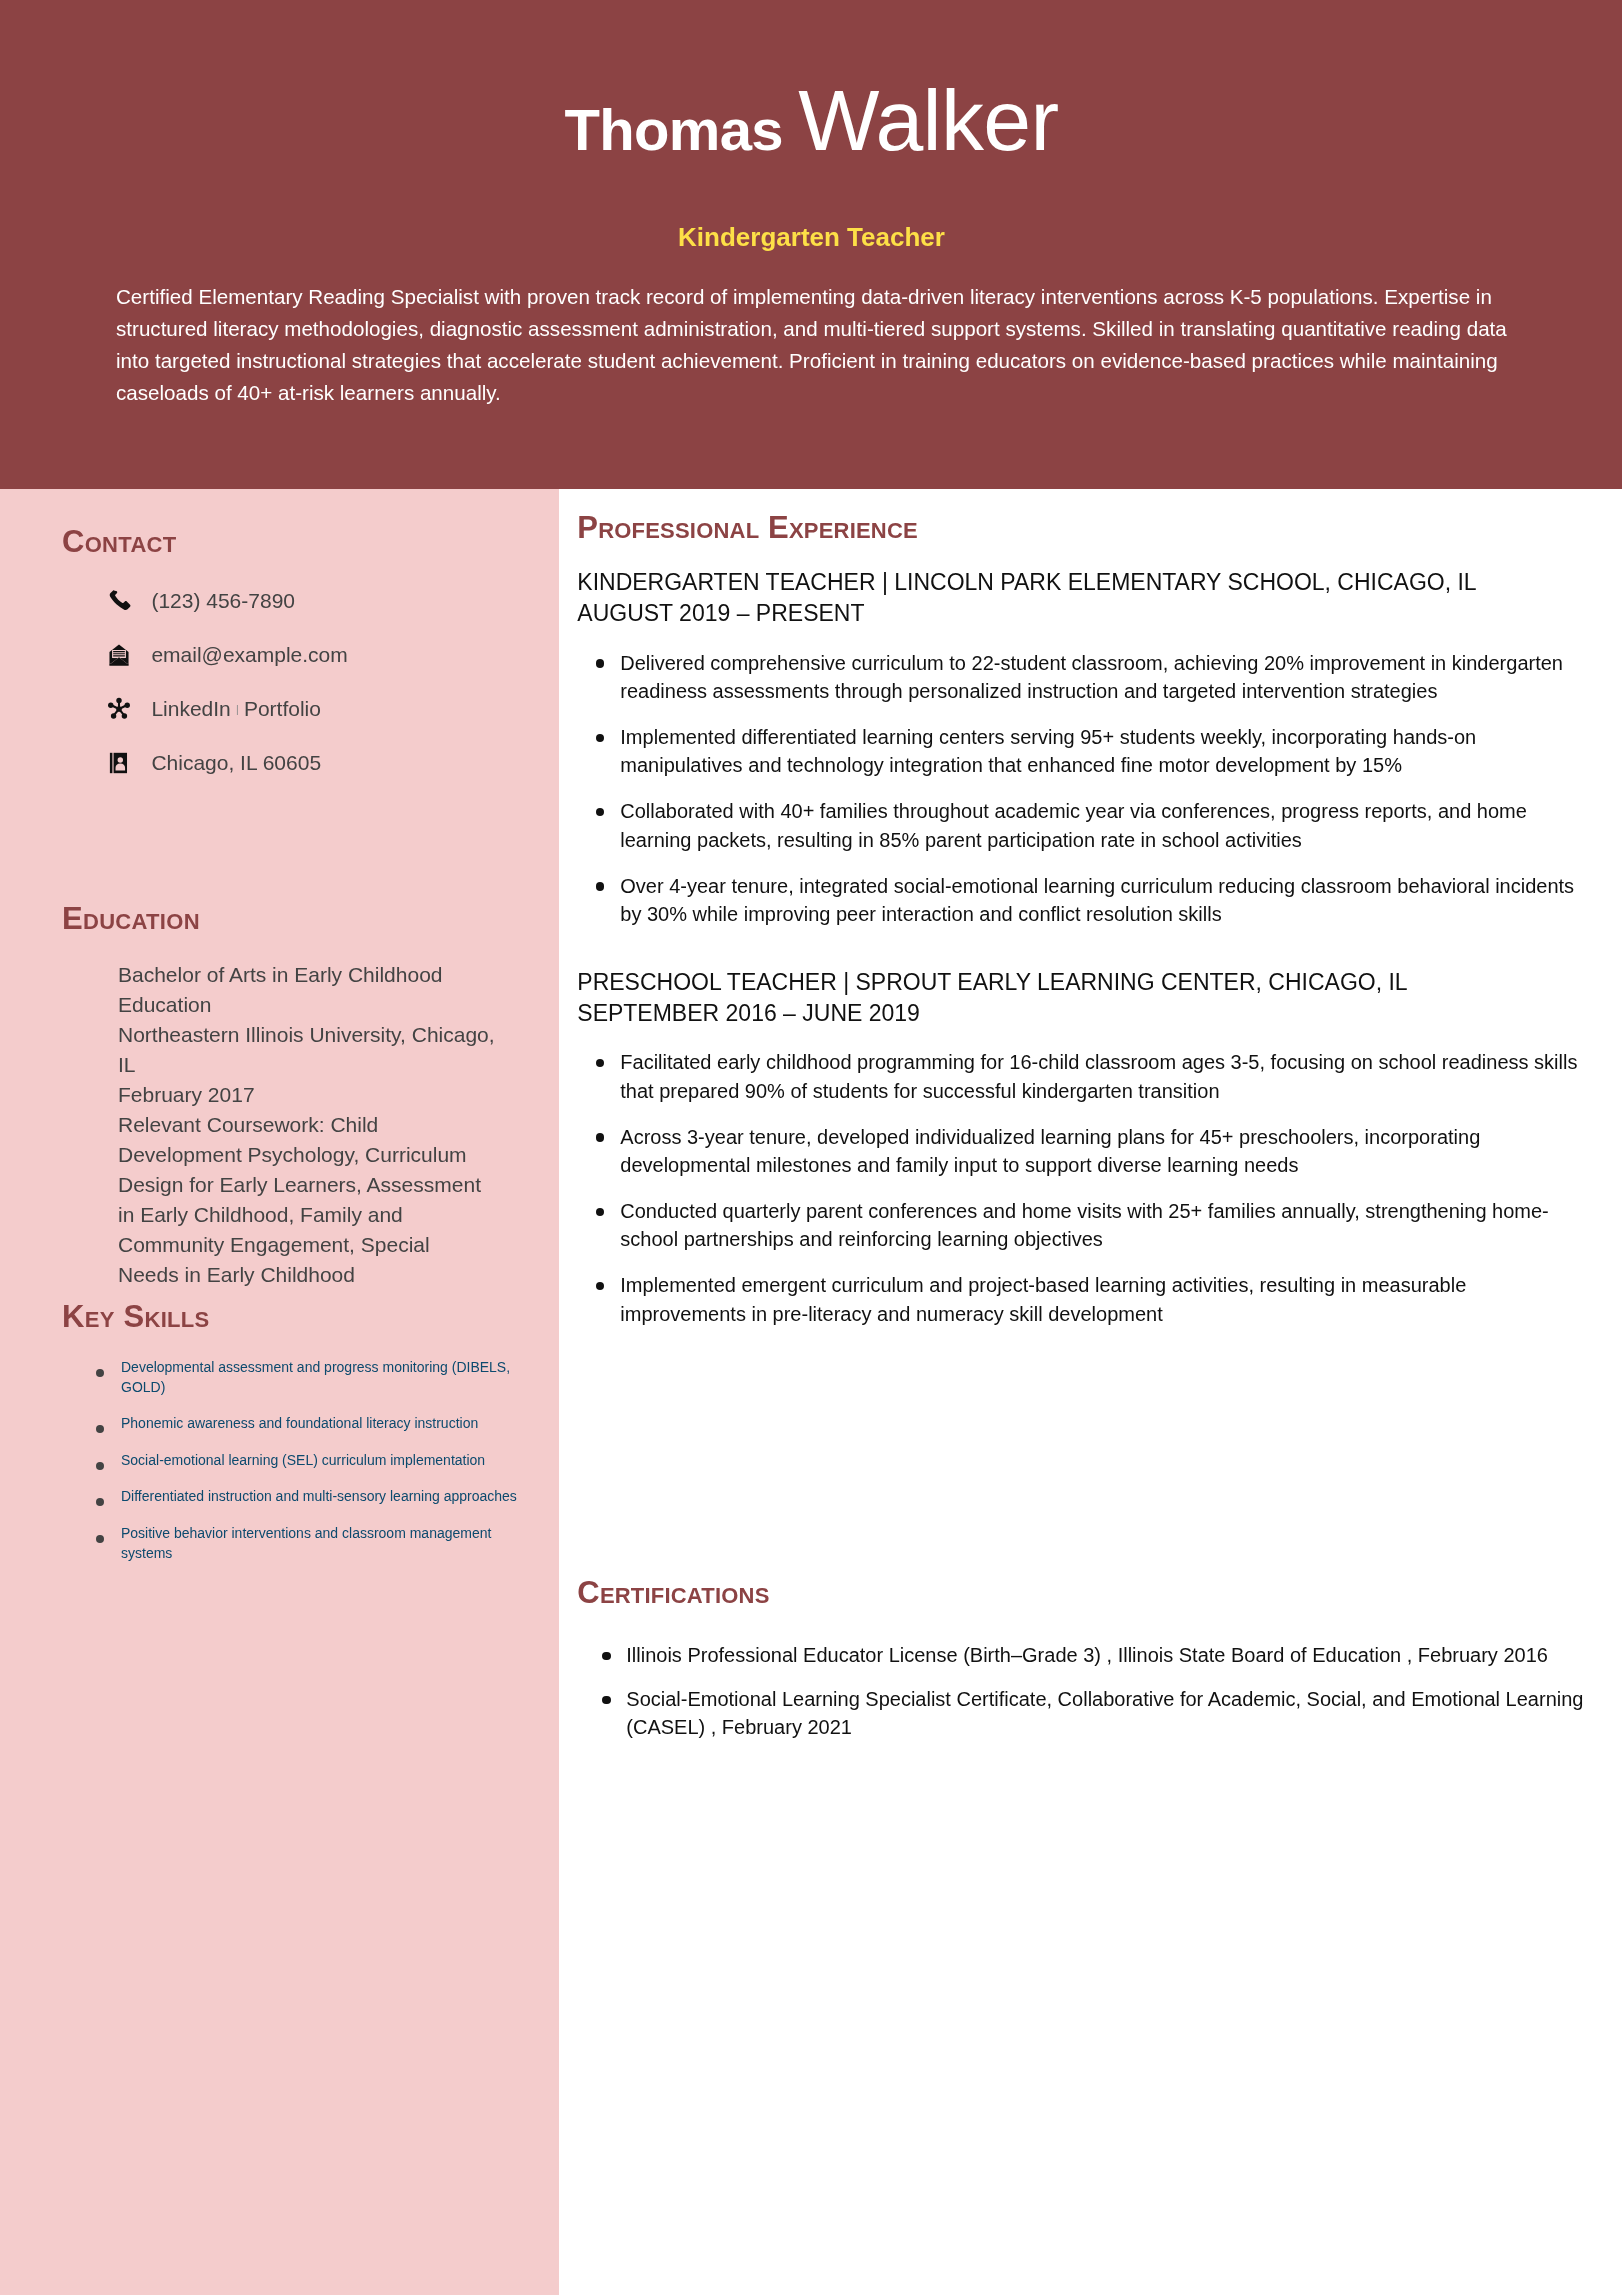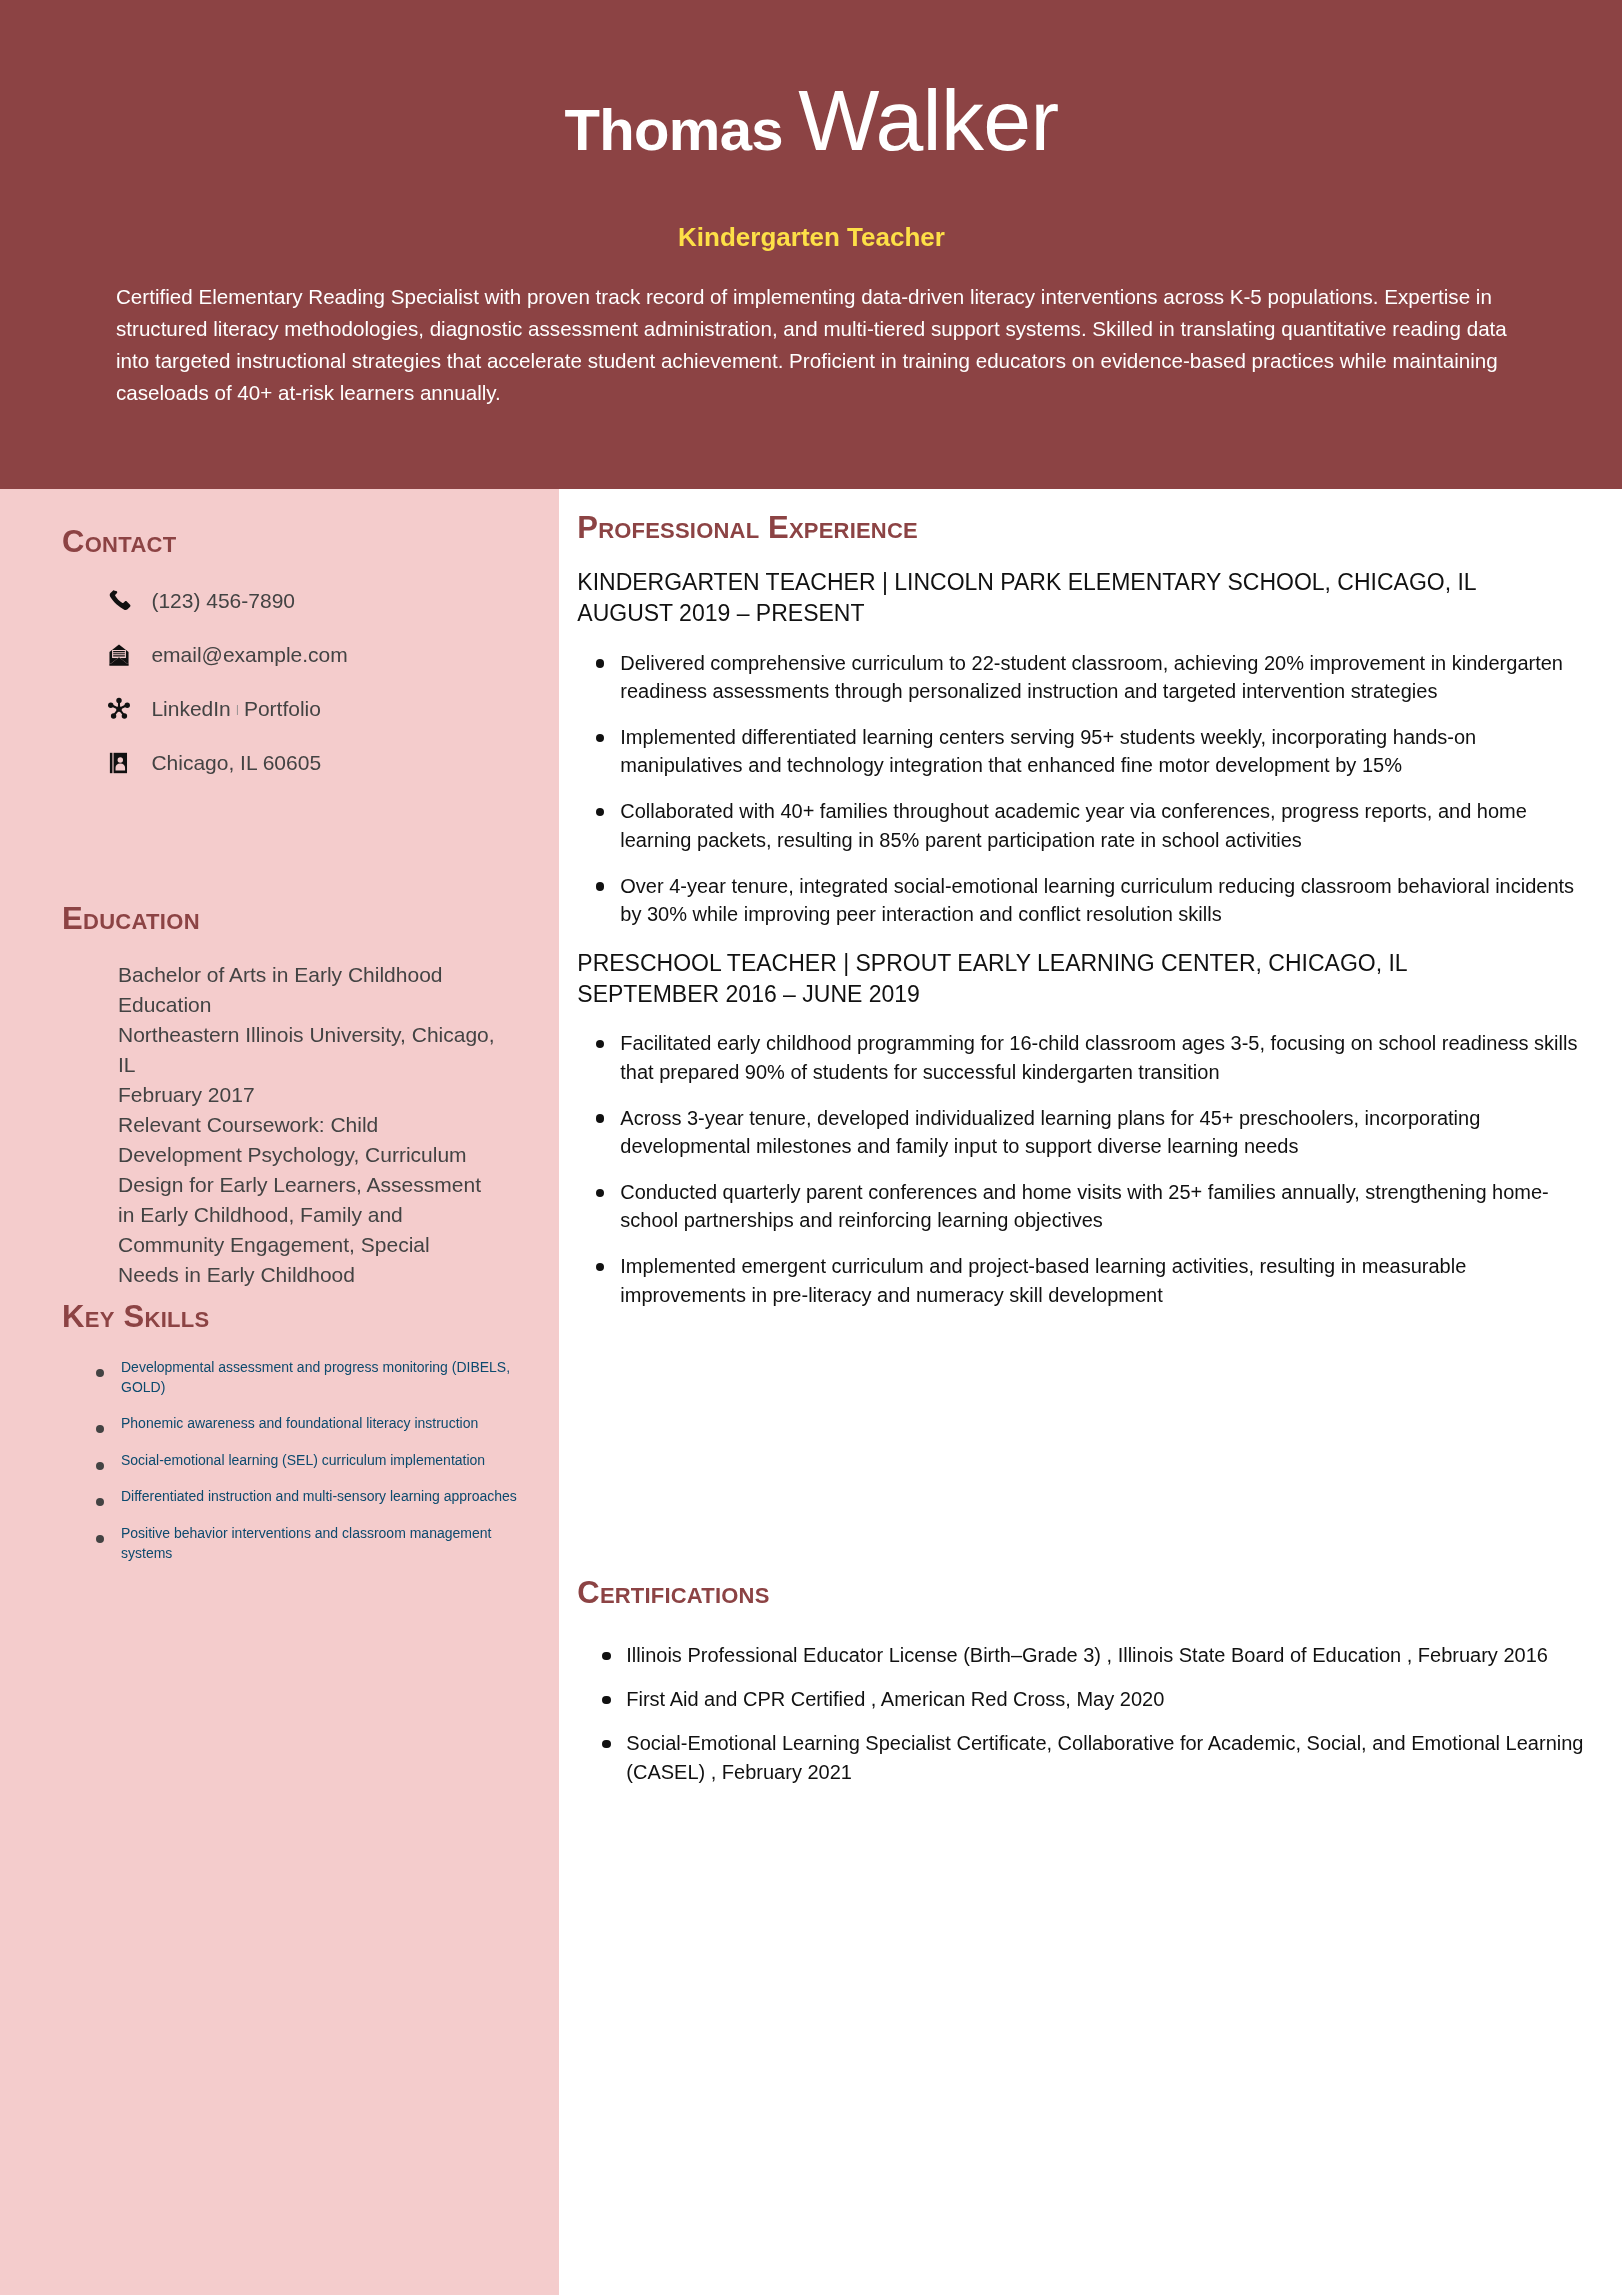--- a/index.html
+++ b/index.html
@@ -312,21 +312,21 @@
       </ul>
   </div>
 
   <div class="main">
 
     <div style="position:absolute; left:18.3px; top:23px;">
       <div class="main-heading">Professional Experience</div>
     </div>
 
     <div id="jobs-container" style="position:absolute; left:18.3px; top:78px; width:1007px;">
-        <div style="margin-bottom: 19px;">
+        <div style="margin-bottom: 38px;">
           <div class="job-head">KINDERGARTEN TEACHER | LINCOLN PARK ELEMENTARY SCHOOL, CHICAGO, IL</div>
           <div class="job-dates">AUGUST 2019 – PRESENT</div>
           <ul class="bullets" style="margin-top: 19.6px;">
             <li class="bullet">Delivered comprehensive curriculum to 22-student classroom, achieving 20% improvement in kindergarten readiness assessments through personalized instruction and targeted intervention strategies</li>
             <li class="bullet">Implemented differentiated learning centers serving 95+ students weekly, incorporating hands-on manipulatives and technology integration that enhanced fine motor development by 15%</li>
             <li class="bullet">Collaborated with 40+ families throughout academic year via conferences, progress reports, and home learning packets, resulting in 85% parent participation rate in school activities</li>
             <li class="bullet">Over 4-year tenure, integrated social-emotional learning curriculum reducing classroom behavioral incidents by 30% while improving peer interaction and conflict resolution skills</li>
           </ul>
         </div>
         <div style="margin-bottom: 22px;">
@@ -339,19 +339,18 @@
             <li class="bullet">Implemented emergent curriculum and project-based learning activities, resulting in measurable improvements in pre-literacy and numeracy skill development</li>
           </ul>
         </div>
       </div>
 
     <div style="position:absolute; left:18.3px; top:1088px;">
       <div class="main-heading">Certifications</div>
     </div>
     <ul id="certs-container" class="bullets" style="position:absolute; left:18.3px; top:1144px; width:1010px; list-style:none; padding:0; margin:8px;">
         <li class="cert-bullet">Illinois Professional Educator License (Birth–Grade 3) , Illinois State Board of Education , February 2016</li>
-        <li class="cert-bullet">First Aid and CPR Certified , American Red Cross, May 2020</li>
         <li class="cert-bullet">Social-Emotional Learning Specialist Certificate, Collaborative for Academic, Social, and Emotional Learning (CASEL) , February 2021</li>
       </ul>
   </div>
 
 </div>
 
 
 </body></html>

